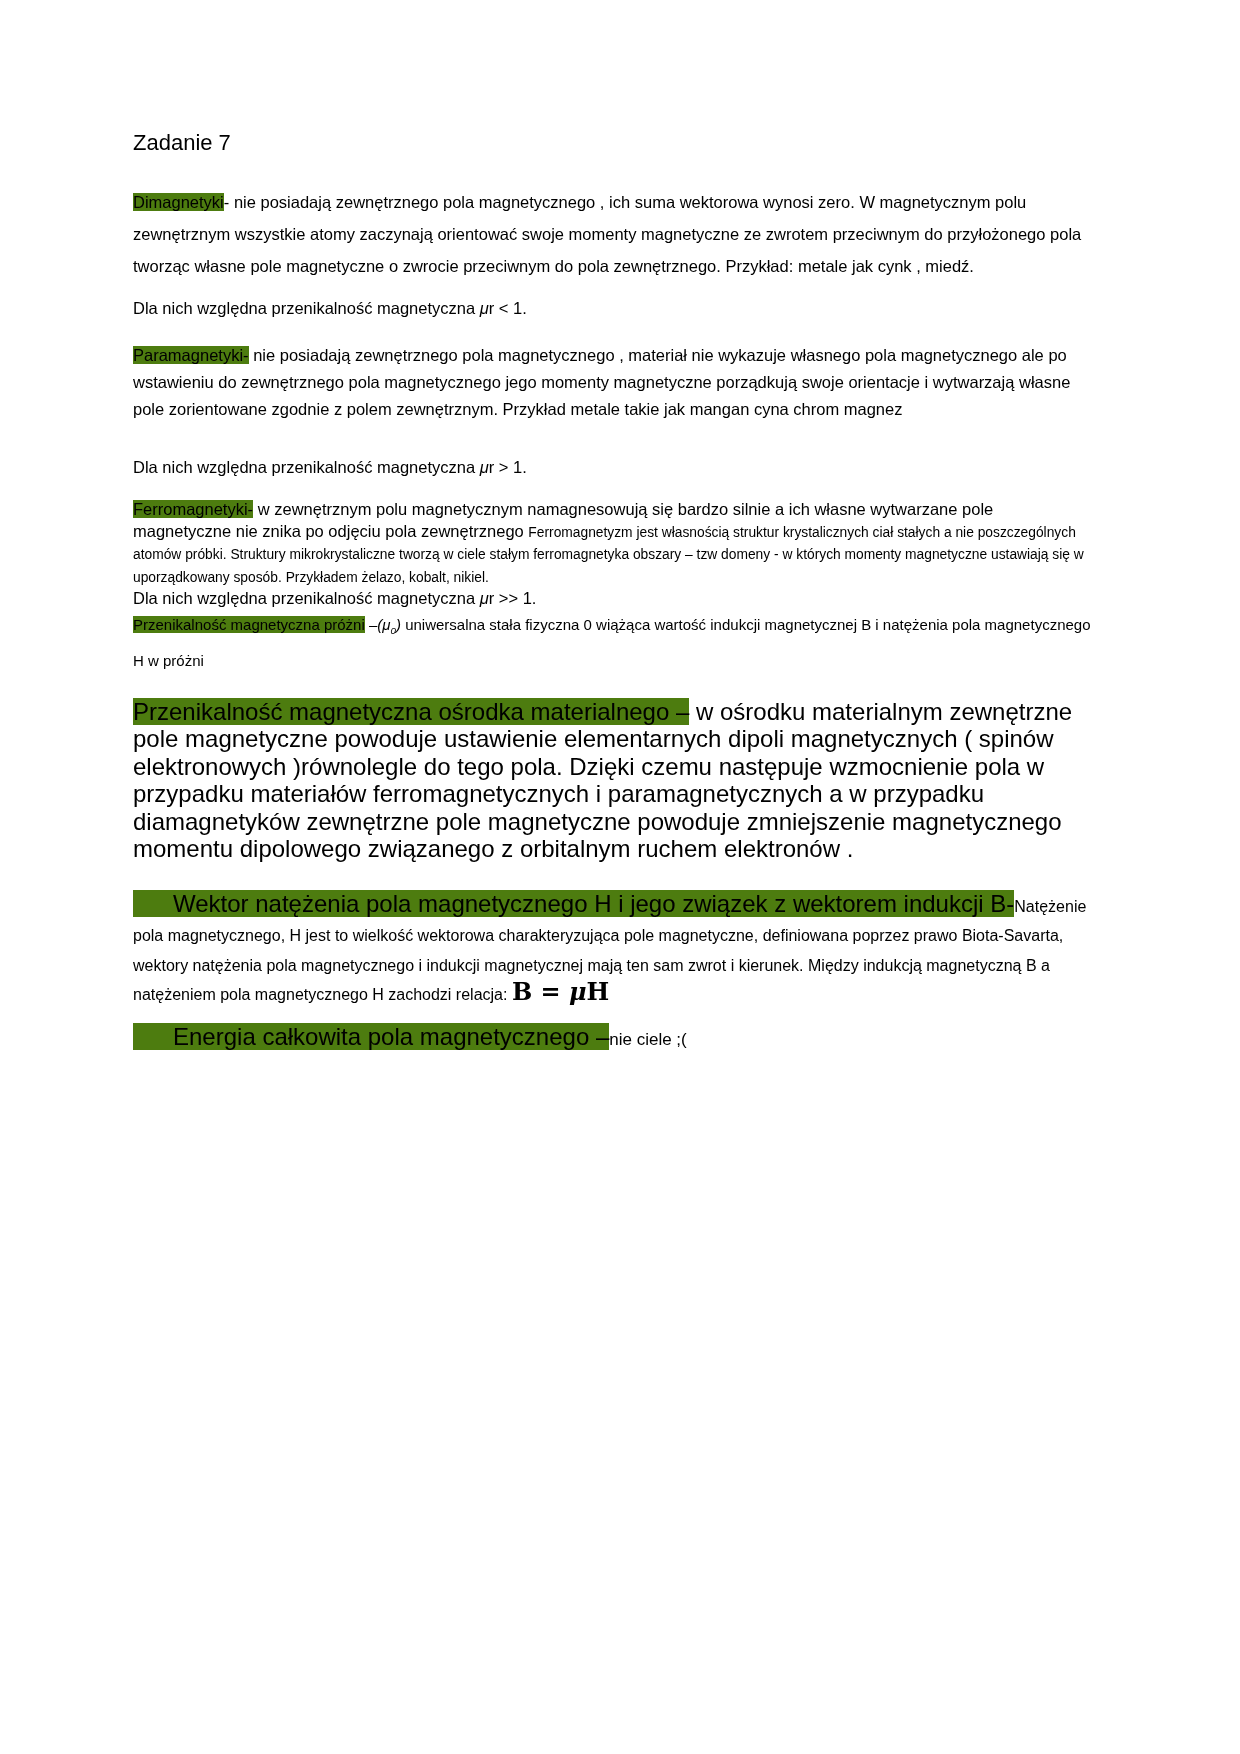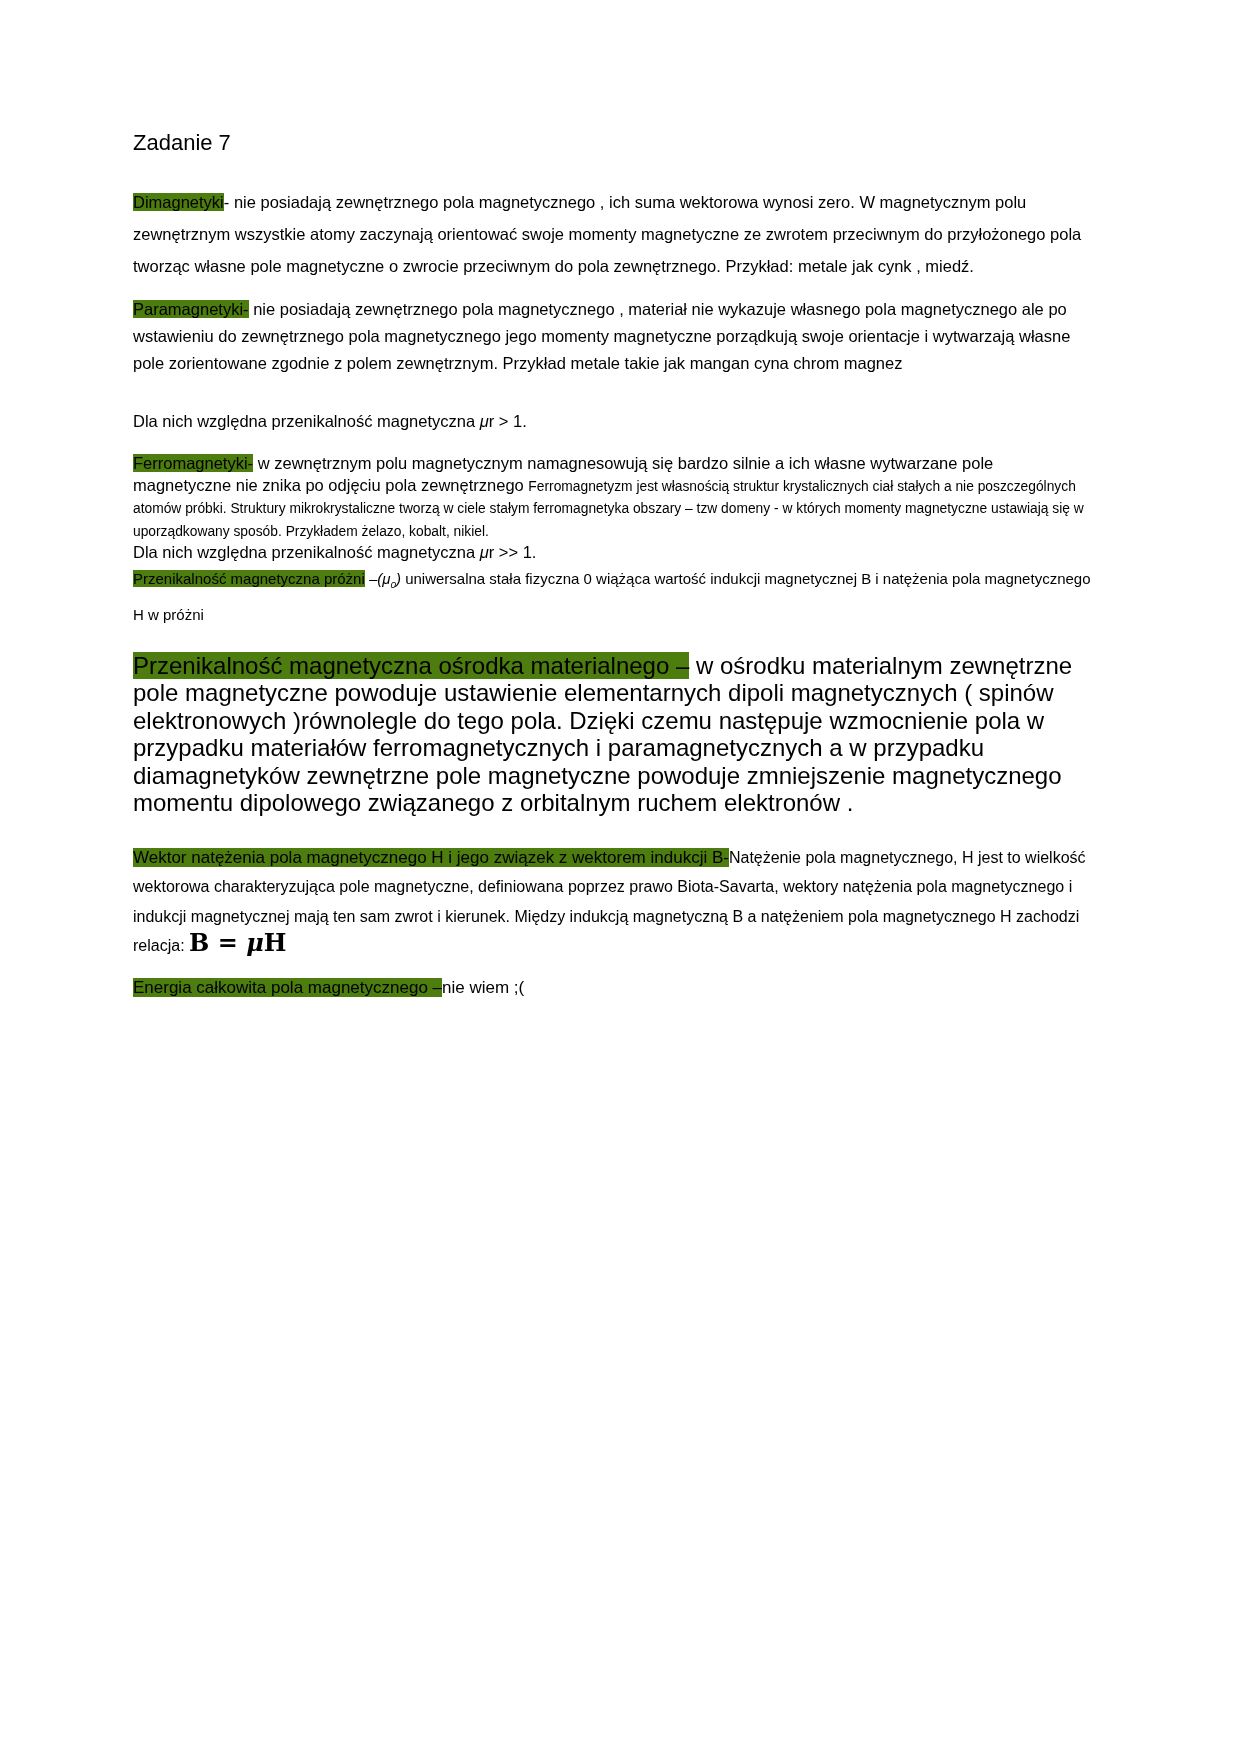--- a/index.html
+++ b/index.html
@@ -21,37 +21,38 @@
   [data-name="para-paramagnetyki"]      { line-height:27px;  margin-bottom:32px; }
   [data-name="para-przenikalnosc-gt-1"] { margin-bottom:20px; }
   [data-name="para-ferromagnetyki"]     { line-height:21.5px; margin-bottom:0; }
   [data-name="para-przenikalnosc-prozni"]  { font-size:15px; line-height:30px;   margin-bottom:22px; }
   [data-name="para-przenikalnosc-osrodka"] { font-size:24px;   line-height:27.5px; margin-bottom:26px; }
   [data-name="para-wektor-natezenia"]      { font-size:16px;   line-height:29.5px; margin-bottom:14px; }
   [data-name="para-energia-calkowita"]     { font-size:17px;   line-height:26px; }
   .hl    { background:#4d7c0f; }
   .small { font-size:13.8px; }
   .it    { font-style:italic; }
-  .big   { font-size:17px; }
+  .big   { font-size:24px;padding-left:40px; }
   .sub   { vertical-align:sub; font-size:0.65em; }
   .formula {
     font-family:"DejaVu Serif","Liberation Serif",serif;
     font-weight:700;
     font-size:24px;
     line-height:0;
   }
 </style>
 </head>
 <body>
 
 <main class="page" data-name="document-page">
   <div data-name="document-content">
       <h2 data-name="heading-zadanie-7"><span class="" data-name="text-run">Zadanie 7</span></h2>
       <p data-name="para-dimagnetyki"><span class="hl" data-name="highlighted-term">Dimagnetyki</span><span class="" data-name="text-run">- nie posiadają zewnętrznego pola magnetycznego , ich suma wektorowa wynosi zero. W magnetycznym polu zewnętrznym wszystkie atomy zaczynają orientować swoje momenty magnetyczne ze zwrotem przeciwnym do przyłożonego pola tworząc własne pole magnetyczne o zwrocie  przeciwnym do pola zewnętrznego. Przykład: metale jak cynk , miedź.</span></p>
+      <p data-name="para-przenikalnosc-lt-1"><span class="" data-name="text-run">Dla nich względna przenikalność magnetyczna </span><span class="it" data-name="text-run">μ</span><span class="" data-name="text-run">r &lt; 1.</span></p>
       <p data-name="para-paramagnetyki"><span class="hl" data-name="highlighted-term">Paramagnetyki-</span><span class="" data-name="text-run"> nie posiadają zewnętrznego pola magnetycznego , materiał nie wykazuje własnego pola magnetycznego ale po wstawieniu do zewnętrznego pola magnetycznego jego momenty magnetyczne porządkują swoje orientacje i wytwarzają własne pole zorientowane zgodnie z polem zewnętrznym. Przykład metale takie jak mangan cyna chrom magnez</span></p>
       <p data-name="para-przenikalnosc-gt-1"><span class="" data-name="text-run">Dla nich względna przenikalność magnetyczna </span><span class="it" data-name="text-run">μ</span><span class="" data-name="text-run">r &gt; 1.</span></p>
       <p data-name="para-ferromagnetyki"><span class="hl" data-name="highlighted-term">Ferromagnetyki-</span><span class="" data-name="text-run"> w zewnętrznym polu magnetycznym namagnesowują się bardzo silnie a ich własne wytwarzane pole magnetyczne nie znika po odjęciu pola zewnętrznego </span><span class="small" data-name="text-run">Ferromagnetyzm jest własnością struktur krystalicznych ciał stałych a nie poszczególnych atomów próbki. Struktury mikrokrystaliczne tworzą w ciele stałym ferromagnetyka obszary – tzw domeny - w których momenty magnetyczne ustawiają się w uporządkowany sposób. Przykładem żelazo, kobalt, nikiel.</span><br><span class="" data-name="text-run">Dla nich względna przenikalność magnetyczna </span><span class="it" data-name="text-run">μ</span><span class="" data-name="text-run">r &gt;&gt; 1.</span></p>
       <p data-name="para-przenikalnosc-prozni"><span class="hl" data-name="highlighted-term">Przenikalność magnetyczna próżni</span><span class="it" data-name="text-run"> –(μ</span><span class="it sub" data-name="text-run">0</span><span class="it" data-name="text-run">)</span><span class="" data-name="text-run"> uniwersalna stała fizyczna 0 wiążąca wartość indukcji magnetycznej B i natężenia pola magnetycznego H w próżni</span></p>
       <p data-name="para-przenikalnosc-osrodka"><span class="hl" data-name="highlighted-term">Przenikalność magnetyczna ośrodka materialnego –</span><span class="" data-name="text-run"> w ośrodku materialnym zewnętrzne pole magnetyczne powoduje ustawienie elementarnych dipoli magnetycznych ( spinów elektronowych )równolegle do tego pola. Dzięki czemu następuje wzmocnienie pola w przypadku materiałów ferromagnetycznych i paramagnetycznych a w przypadku diamagnetyków zewnętrzne pole magnetyczne powoduje zmniejszenie magnetycznego momentu dipolowego związanego z orbitalnym ruchem elektronów .</span></p>
       <p data-name="para-wektor-natezenia"><span class="hl big" data-name="highlighted-term">Wektor natężenia pola magnetycznego H i jego związek z wektorem indukcji B-</span><span class="" data-name="text-run">Natężenie pola magnetycznego, H jest to wielkość wektorowa charakteryzująca pole magnetyczne, definiowana poprzez prawo Biota-Savarta, wektory natężenia pola magnetycznego i indukcji magnetycznej mają ten sam zwrot i kierunek. Między indukcją magnetyczną B a natężeniem pola magnetycznego H zachodzi relacja: </span><span class="formula" data-name="formula-b-mu-h">B = </span><span class="it formula" data-name="formula-b-mu-h">μ</span><span class="formula" data-name="formula-b-mu-h">H</span></p>
-      <p data-name="para-energia-calkowita"><span class="hl big" data-name="highlighted-term">Energia całkowita pola magnetycznego –</span><span class="" data-name="text-run">nie wiem ;(</span></p>
+      <p data-name="para-energia-calkowita"><span class="hl big" data-name="highlighted-term">Energia całkowita pola magnetycznego –</span><span class="" data-name="text-run">nie ciele ;(</span></p>
     </div>
 </main>
 
 </body></html>

